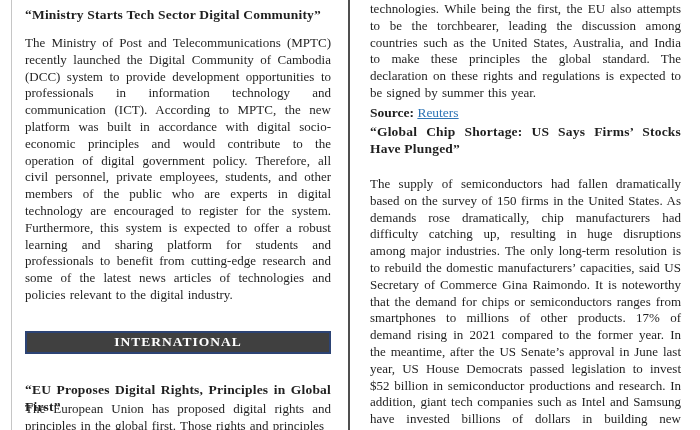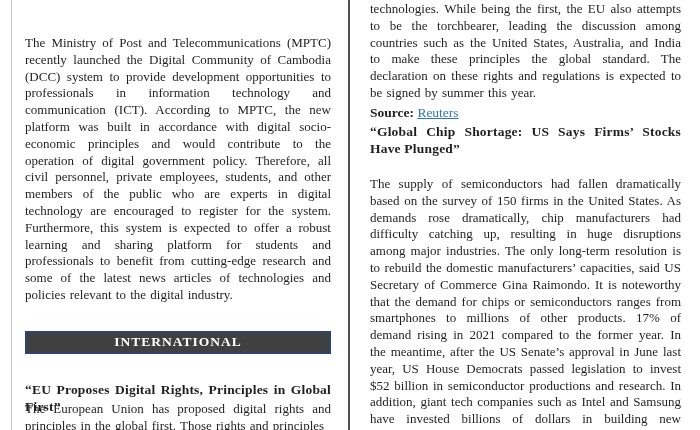--- a/index.html
+++ b/index.html
@@ -99,20 +99,21 @@
 </head>
 <body>
 
 <div id="page">
 
   <div class="edge-line" style="left:11px;"></div>
   <div class="divider" style="left:348px;"></div>
 
   <div class="col" id="col-left">
 
+    <div class="headline" id="lt-title1">“Ministry Starts Tech Sector Digital Community”</div>
 
     <div class="body-text" id="lt-body1">The Ministry of Post and Telecommunications (MPTC) recently launched the Digital Community of Cambodia (DCC) system to provide development opportunities to professionals in information technology and communication (ICT). According to MPTC, the new platform was built in accordance with digital socio-economic principles and would contribute to the operation of digital government policy. Therefore, all civil personnel, private employees, students, and other members of the public who are experts in digital technology are encouraged to register for the system. Furthermore, this system is expected to offer a robust learning and sharing platform for students and professionals to benefit from cutting-edge research and some of the latest news articles of technologies and policies relevant to the digital industry.</div>
 
 
     <div class="section-banner" id="lt-banner">INTERNATIONAL</div>
 
     <div class="headline" id="lt-title2">“EU Proposes Digital Rights, Principles in Global First”</div>
 
     <div class="body-text" id="lt-body2">The European Union has proposed digital rights and principles in the global first. Those rights and principles</div>
 

